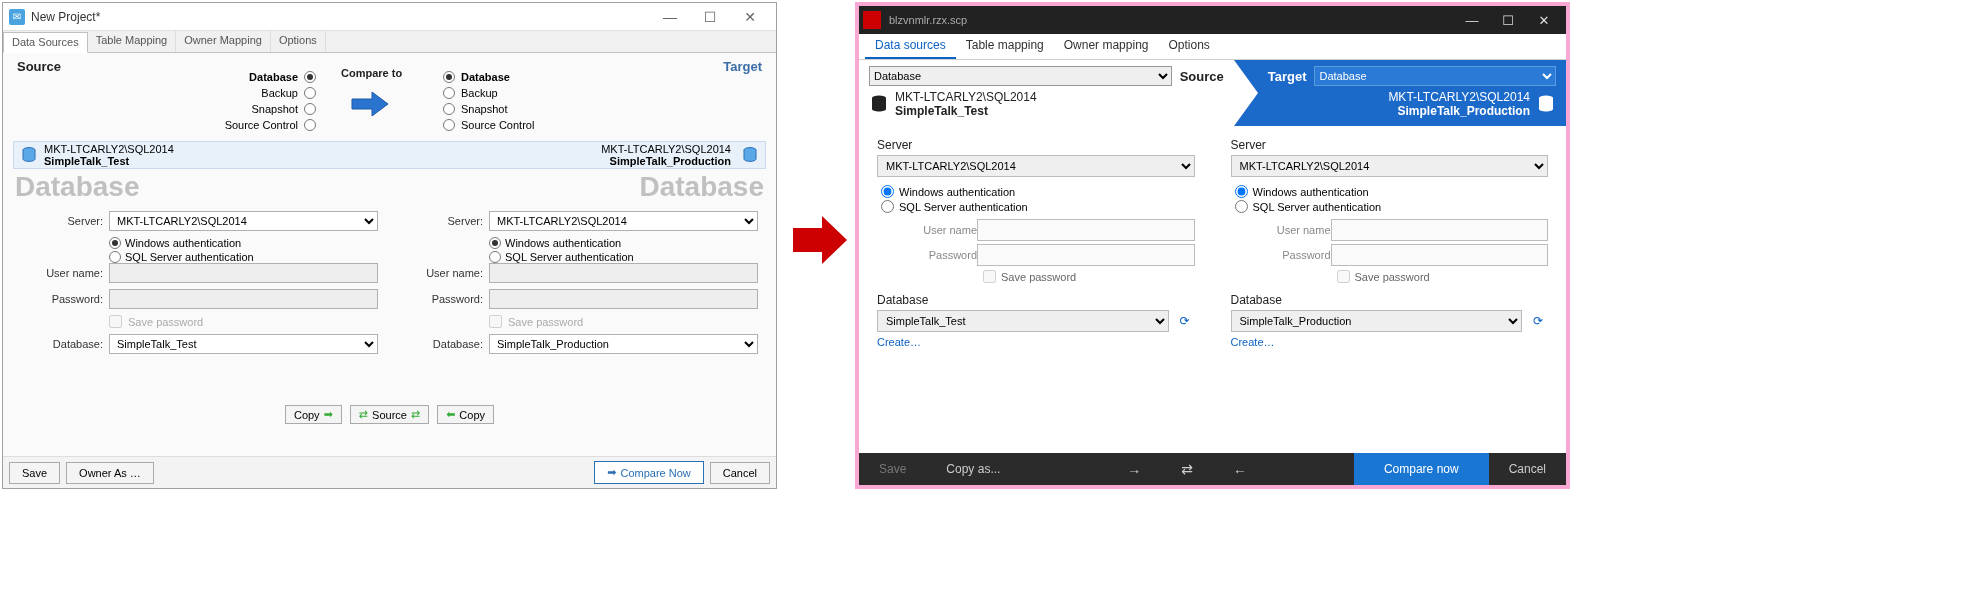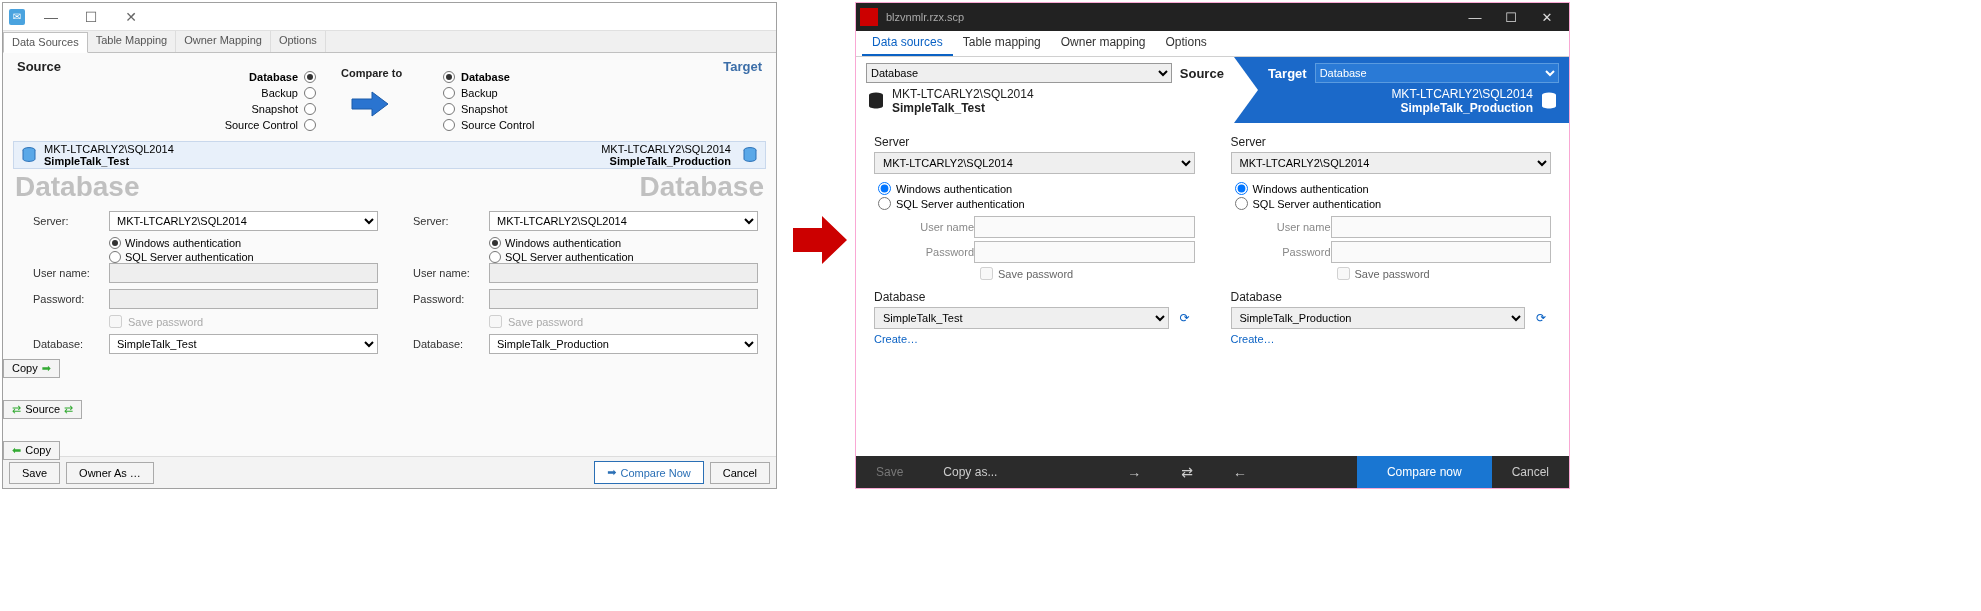--- a/index.html
+++ b/index.html
@@ -33,38 +33,38 @@
 .win-old .conn-bar .db-icon { width:18px; height:18px; margin:0 6px; }
 .win-old .conn-bar .left-conn { flex:1; }
 .win-old .conn-bar .right-conn { flex:1; text-align:right; padding-right:4px; }
 .win-old .big-db { position:absolute; top:118px; font-size:28px; font-weight:bold; color:#c0c0c0; }
 .win-old .big-db.l { left:12px; }
 .win-old .big-db.r { right:12px; }
 .win-old .form { position:absolute; top:158px; width:345px; font-size:11px; }
 .win-old .form.l { left:30px; }
 .win-old .form.r { left:410px; }
 .win-old .form .frow { display:flex; align-items:center; margin-bottom:6px; gap:6px; }
-.win-old .form .flabel { width:70px; color:#333;}
+.win-old .form .flabel { width:70px; text-align:right; color:#333;}
 .win-old .form select,.win-old .form input[type=text],.win-old .form input[type=password]{ flex:1; height:20px; border:1px solid #b0b0b0; background:#fff; font-size:11px; padding:0 3px;}
 .win-old .form input[disabled]{ background:#eee; }
 .win-old .form .auth { margin-left:76px; display:flex; flex-direction:column; gap:2px; }
 .win-old .form .auth label { display:flex; align-items:center; gap:4px; }
-.win-old .midbar { position:absolute; bottom:32px; left:0; right:0; height:30px; display:flex; justify-content:center; gap:22px; align-items:flex-start;flex-direction:column; }
+.win-old .midbar { position:absolute; bottom:32px; left:0; right:0; height:30px; display:flex; justify-content:center; gap:8px; align-items:flex-end; }
 .win-old .midbar button { font-size:11px; padding:2px 8px; border:1px solid #aaa; background:#f4f4f4; display:flex; align-items:center; gap:4px; cursor:pointer;}
 .win-old .footer { height:32px; border-top:1px solid #ddd; background:#f3f3f3; display:flex; align-items:center; padding:0 6px; gap:6px; }
 .win-old .footer .spacer{ flex:1; }
 .win-old .footer button{ font-size:11px; padding:4px 12px; border:1px solid #aaa; background:#f4f4f4; cursor:pointer;}
 .win-old .footer .primary{ border:1px solid #2a6fb5; background:#fff; color:#2a6fb5; display:flex; align-items:center; gap:4px;}
 
 
 .big-red-arrow { position:absolute; left:790px; top:210px; }
 .big-red-arrow svg { width:60px; height:60px;}
 
 
-.win-new { position:absolute; left:855px; top:2px; width:715px; height:487px; background:#fff; border:1px solid #f9a8d4;}
+.win-new { position:absolute; left:855px; top:2px; width:715px; height:487px; background:#fff; border:4px solid #f9a8d4;}
 .win-new .titlebar { height:28px; background:#222; color:#aaa; display:flex; align-items:center; font-size:11px; padding:0 4px;}
 .win-new .titlebar .icon-box { width:18px; height:18px; background:#cc0000; margin-right:8px;}
 .win-new .titlebar .title { flex:1; }
 .win-new .titlebar .ctrl { width:36px; height:28px; display:flex; align-items:center; justify-content:center; color:#ddd; font-size:13px;}
 .win-new .tabs { height:26px; background:#fff; display:flex; font-size:12px; border-bottom:1px solid #d0d0d0; padding-left:6px;}
 .win-new .tabs .tab { padding:4px 10px; color:#333; cursor:pointer;}
 .win-new .tabs .tab.active { color:#0b62c4; border-bottom:2px solid #0b62c4; }
 .win-new .header { height:66px; background:#1b69c9; display:flex; color:#fff; font-size:12px; }
 .win-new .header .col { position:relative; padding:6px 10px; }
 .win-new .header .col.source { width:53%; background:#fff; color:#222; border-bottom:0; }
@@ -100,20 +100,21 @@
 
 .db-cyl { display:inline-block; }
 .db-cyl svg{ display:block; }
 </style>
 </head>
 <body>
 
 <div class="win-old">
   <div class="titlebar">
     <span class="icon-box">✉</span>
+    <span class="title">New Project*</span>
     <span class="ctrl">—</span>
     <span class="ctrl">☐</span>
     <span class="ctrl">✕</span>
   </div>
   <div class="tabs">
     <div class="tab active">Data Sources</div>
     <div class="tab">Table Mapping</div>
     <div class="tab">Owner Mapping</div>
     <div class="tab">Options</div>
   </div>

